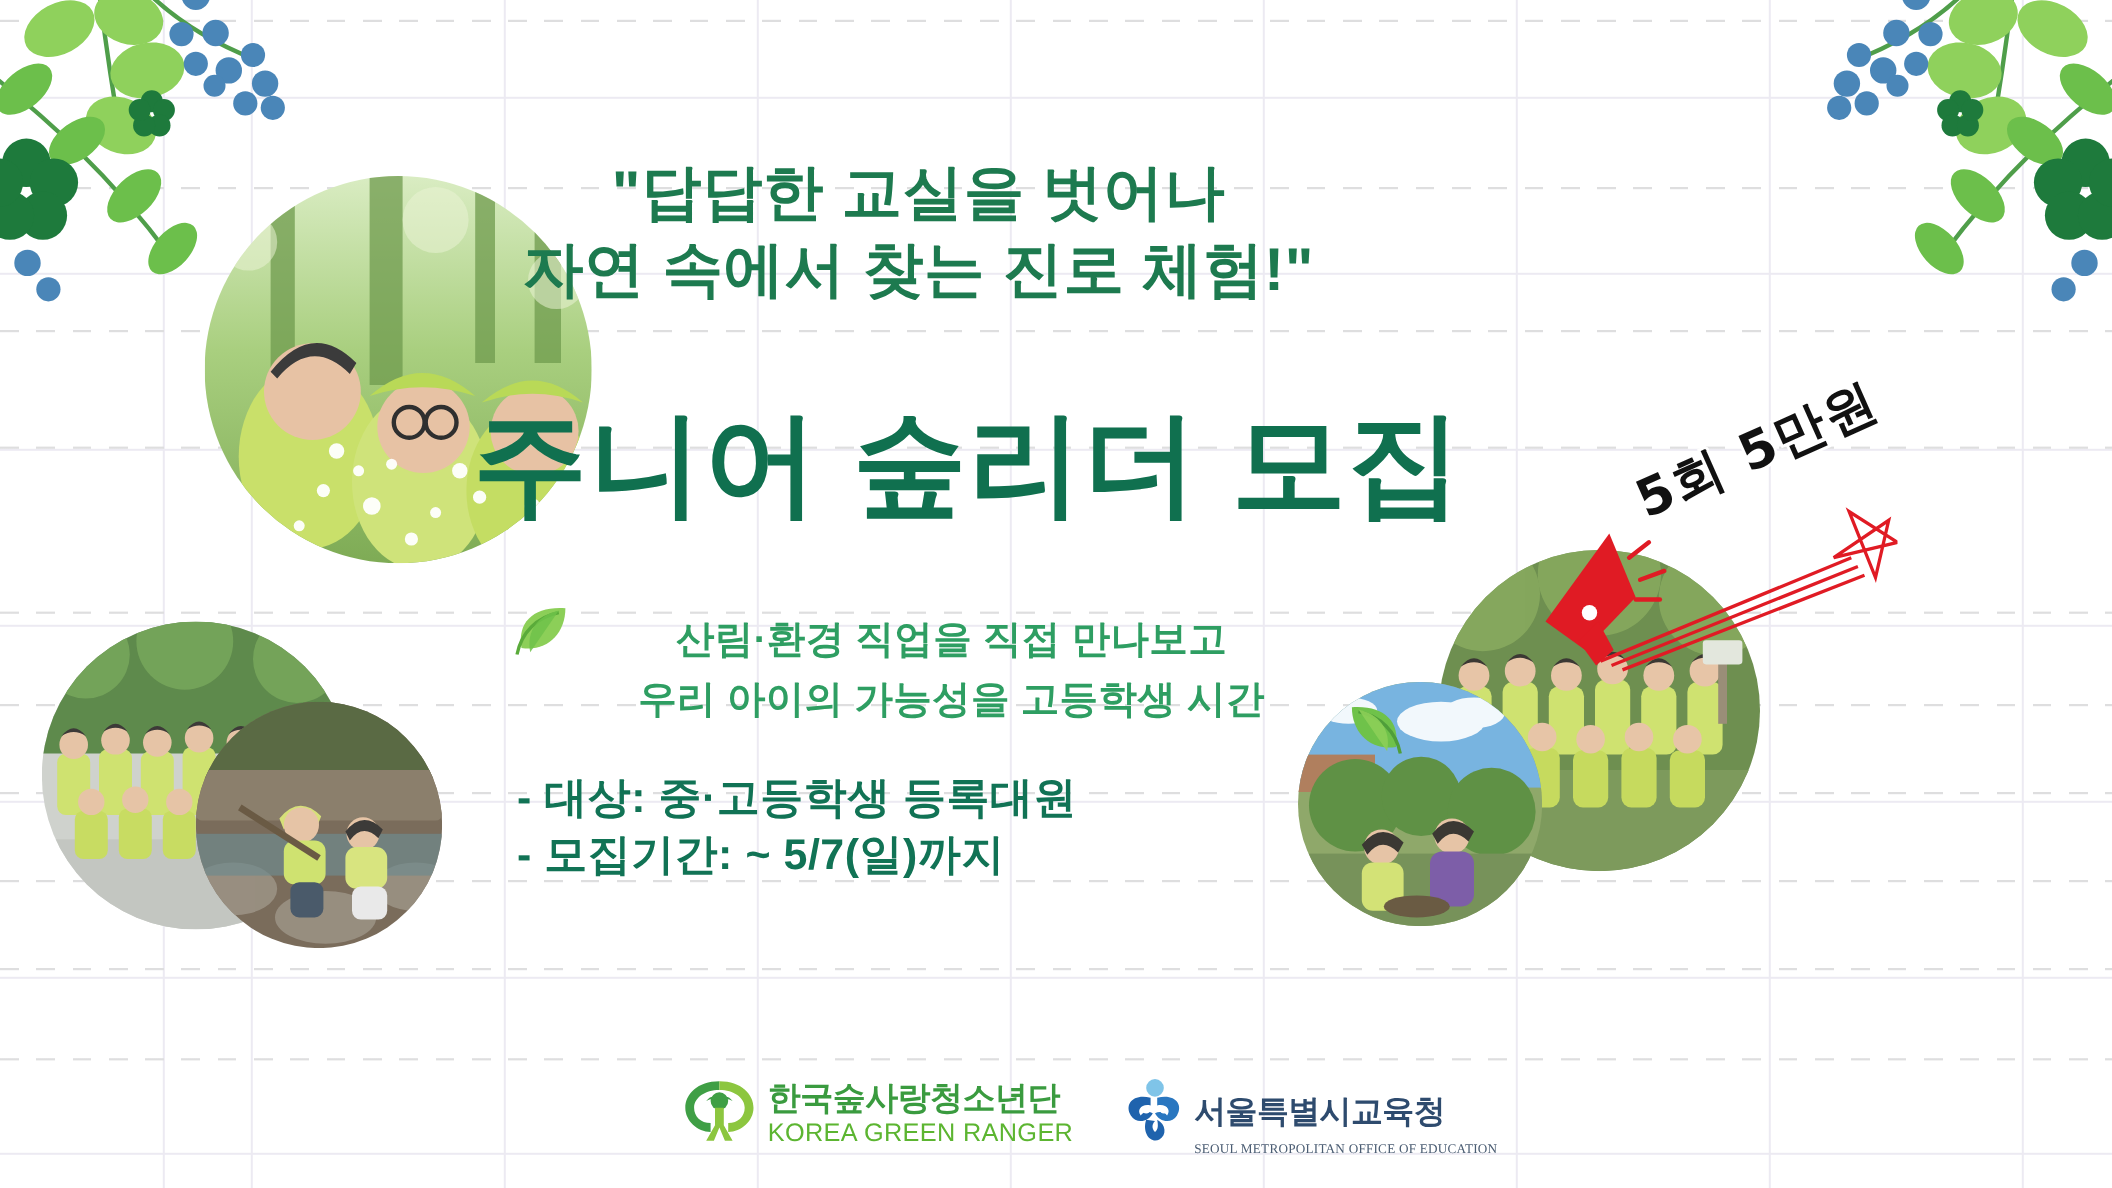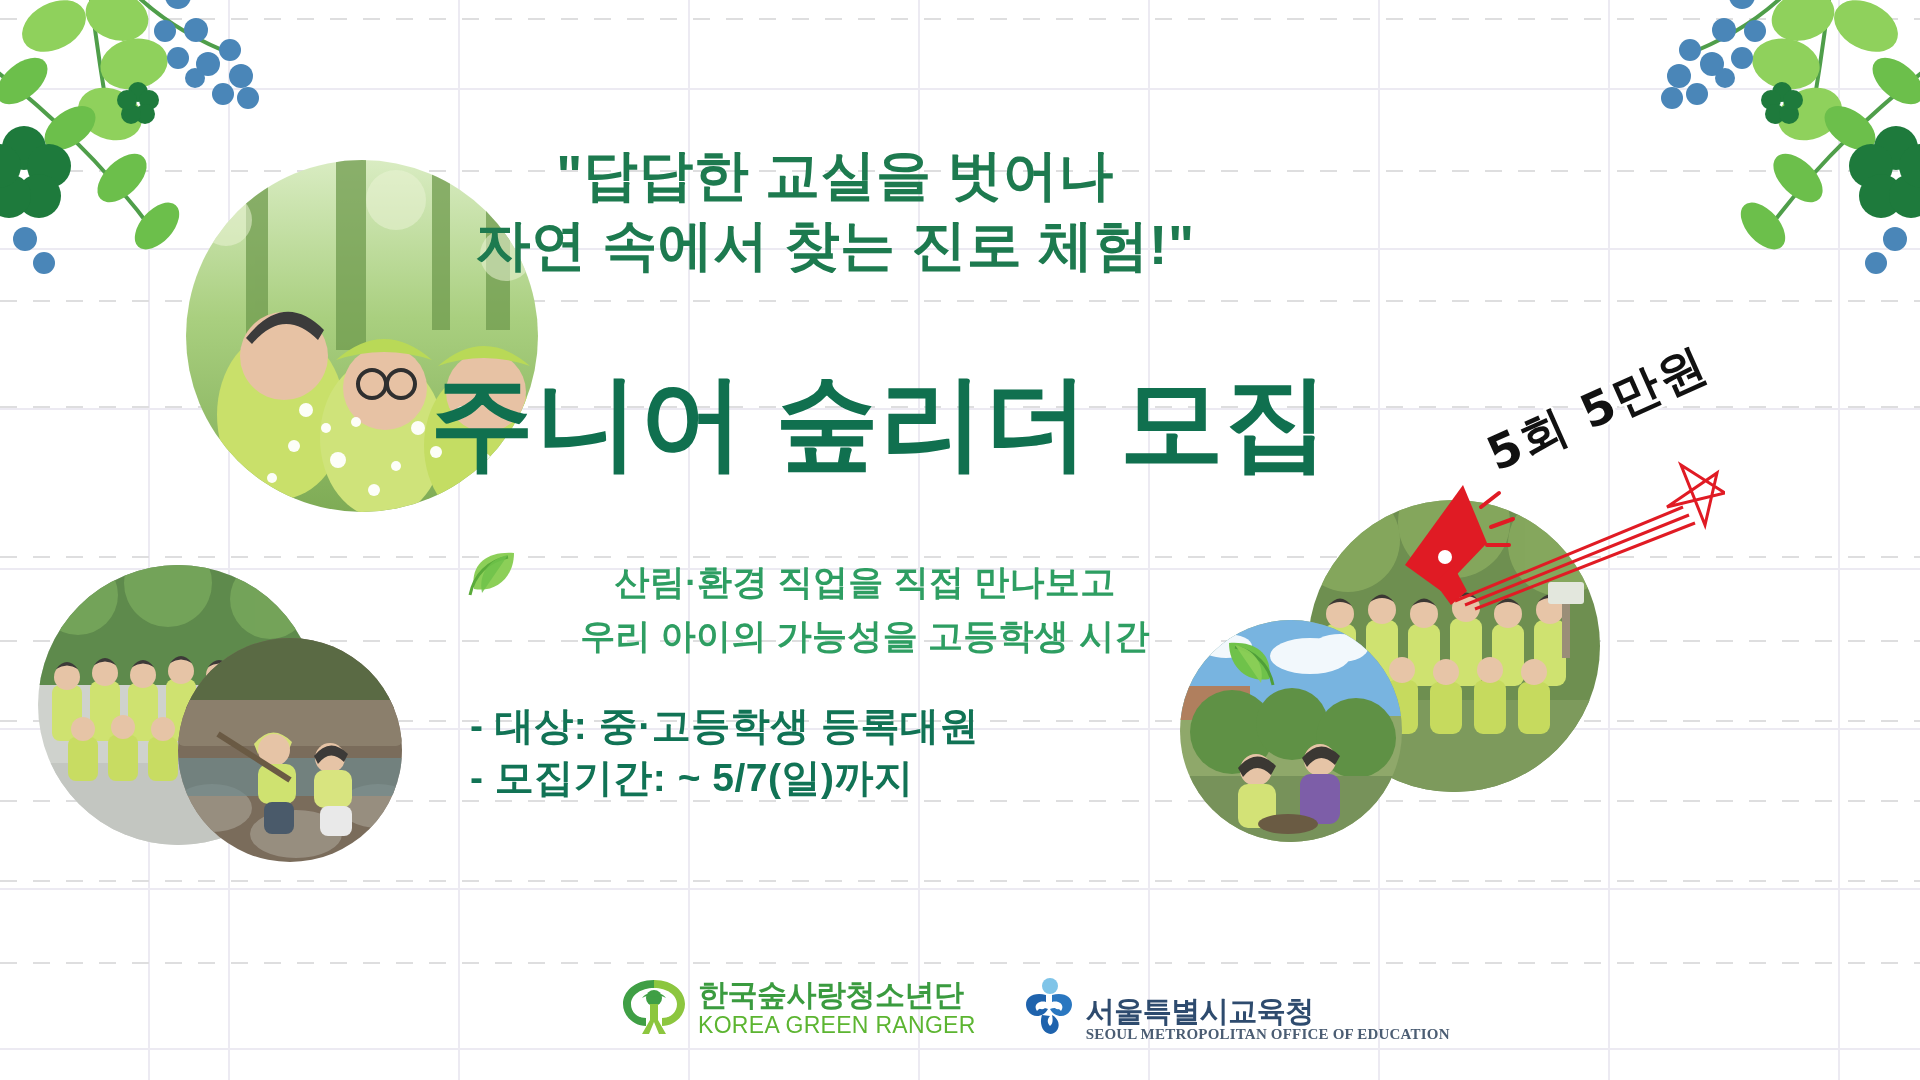--- a/index.html
+++ b/index.html
@@ -175,25 +175,25 @@
     margin-top: 4px;
   }
   .logo2-ko {
     font-size: 29px;
     font-weight: 700;
     color: #2e4b6e;
     letter-spacing: -0.5px;
     margin-top: 22px;
   }
   .logo2-en {
-    font-size: 15px;
-    font-weight: 700;
+    font-size: 12px;
+    font-weight: 400;
     color: #4b5d73;
     letter-spacing: 0.2px;
-    margin-top: 1px;
+    margin-top: 12px;
     font-family: "Liberation Serif", serif;
   }
 </style>
 </head>
 <body>
 
 <div id="poster">
 
   <div class="grid-layer grid-solid"></div>
   <div class="grid-layer">

